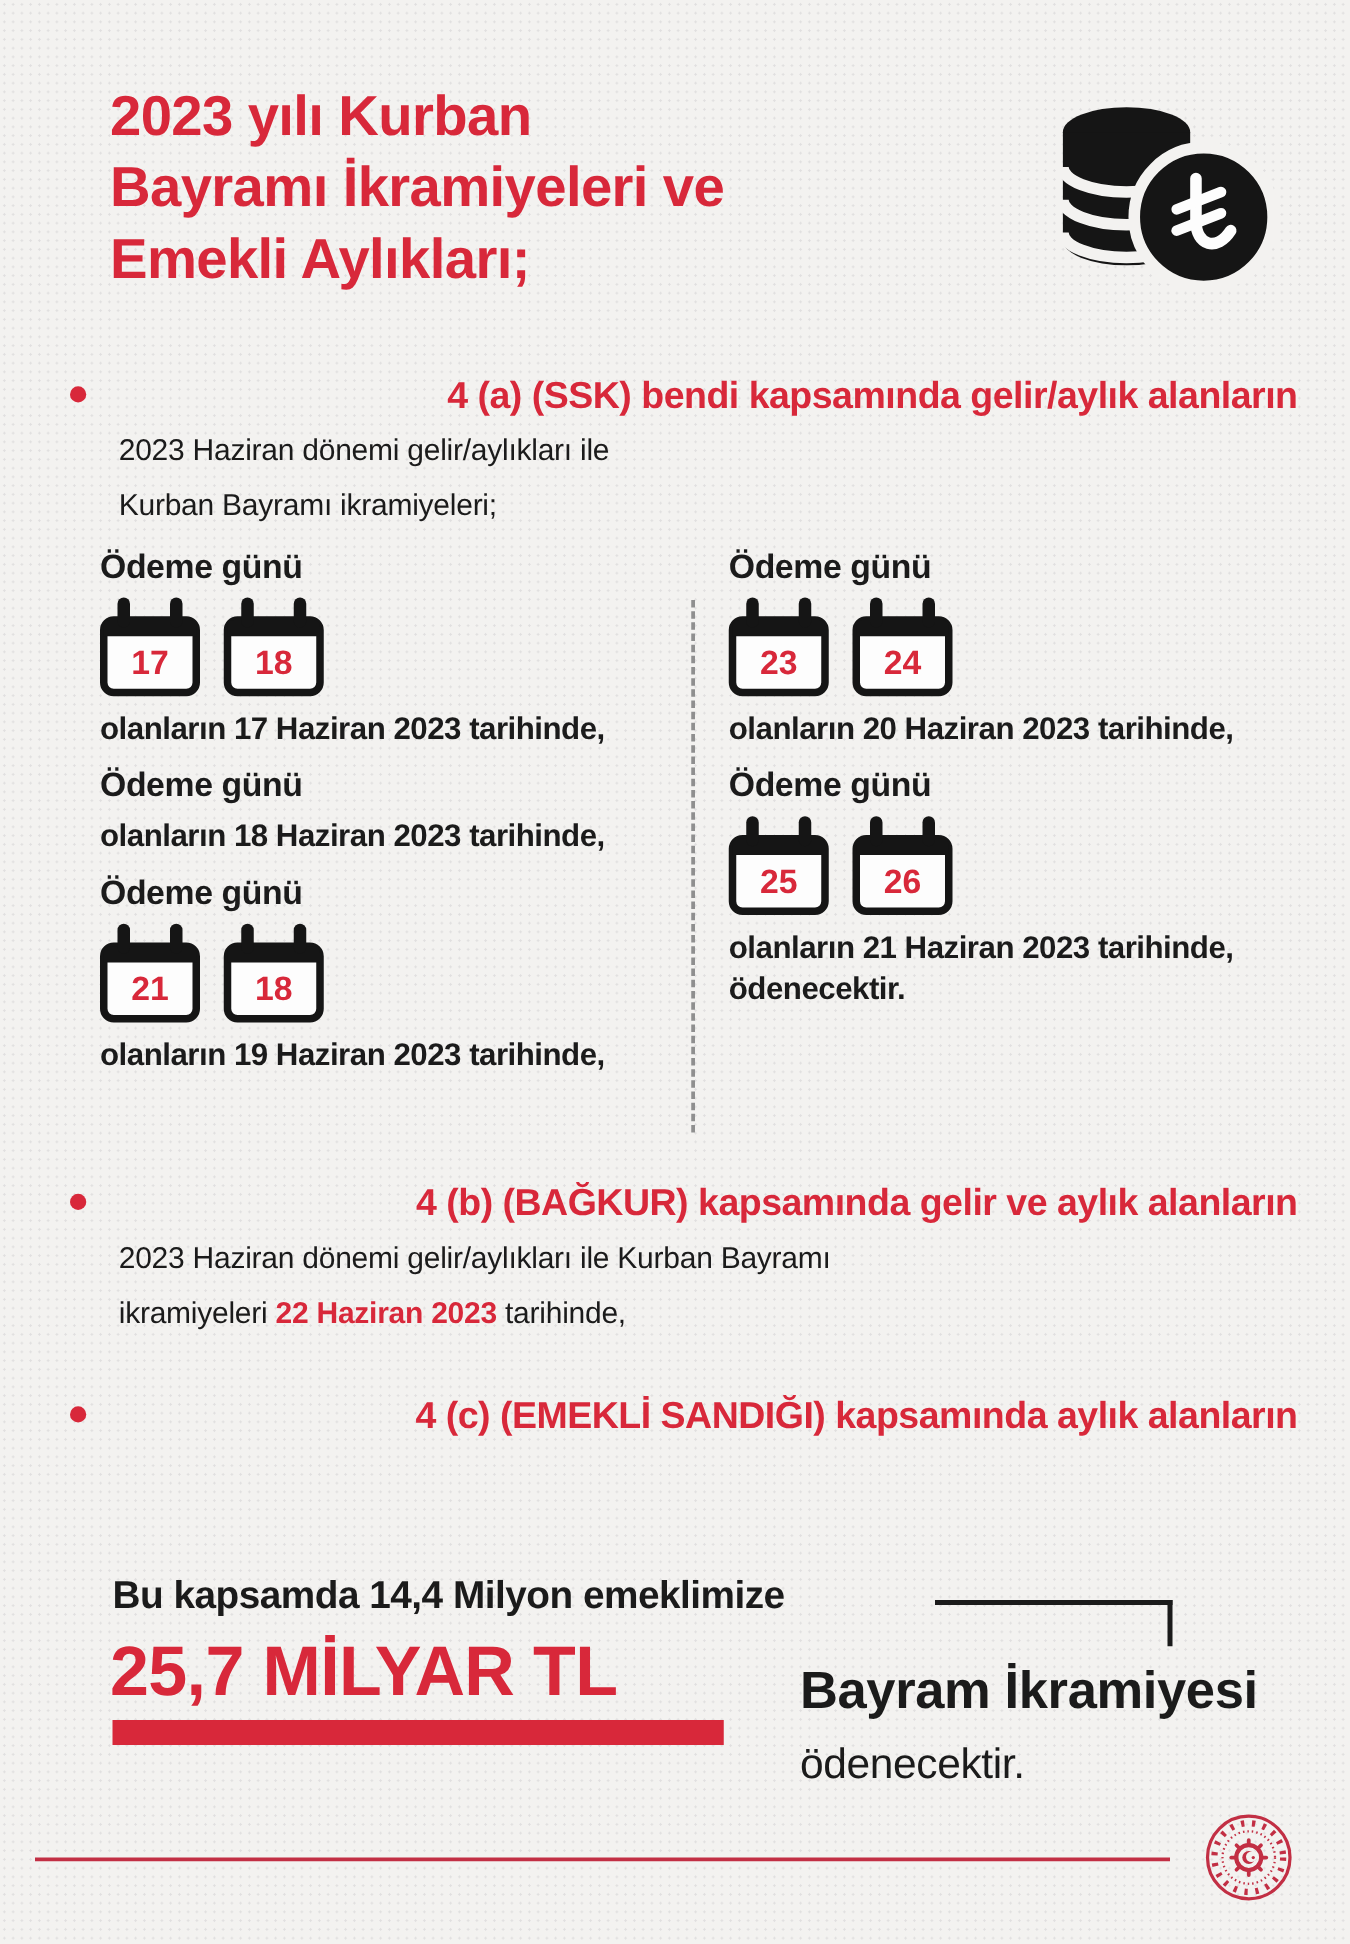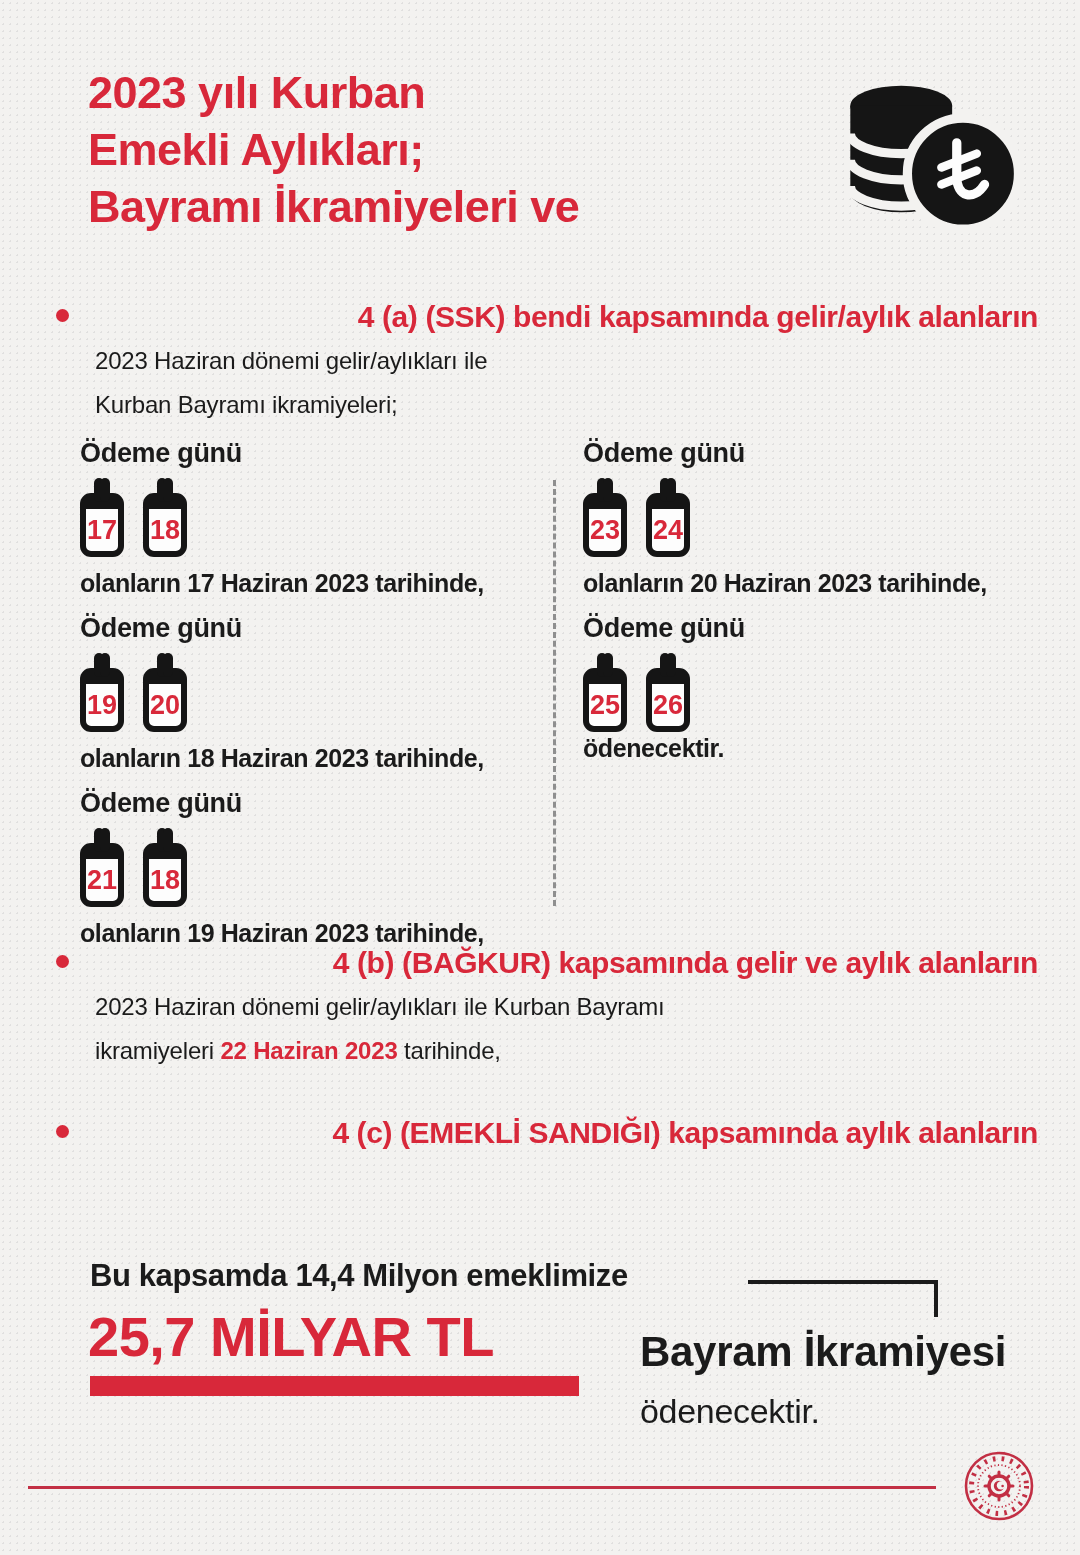--- a/index.html
+++ b/index.html
@@ -44,21 +44,21 @@
   .cal-col{ position:absolute; top:438px; width:470px; }
   .col-left{ left:80px; } .col-right{ left:583px; }
   .divider{
     position:absolute; left:553px; top:480px; height:426px; width:0;
     border-left:3px dashed #8f8f8f;
   }
   .cal-group{ margin-bottom:13px; }
   .cal-label{ font-size:27px; font-weight:800; letter-spacing:-0.3px; line-height:30px; }
   .cal-row{ display:flex; gap:19px; margin-top:7px; height:82px; align-items:flex-end; }
   .cal{
-    position:relative; width:44px; height:64px; background:#fdfdfd;
+    position:relative; width:80px; height:64px; background:#fdfdfd;
     border:6px solid #151515; border-radius:11px;
   }
   .cal::before{
     content:""; position:absolute; left:-3px; right:-3px; top:-3px; height:13px;
     background:#151515; border-radius:5px 5px 0 0;
   }
   .pin{
     position:absolute; top:-21px; width:10px; height:24px;
     background:#151515; border-radius:5px;
   }
@@ -99,22 +99,22 @@
   }
   .seal{ position:absolute; left:963px; top:1450px; width:72px; height:72px; }
 </style>
 </head>
 <body>
 
 <div class="page">
 
   <div class="title">
     <div>2023 yılı Kurban</div>
+    <div>Bayramı İkramiyeleri ve</div>
     <div>Emekli Aylıkları;</div>
-    <div>Bayramı İkramiyeleri ve</div>
   </div>
 
   <div class="coin">
     <svg viewBox="0 0 120 105" width="186" height="162">
       <ellipse cx="42" cy="18" rx="33" ry="13" fill="#151515"></ellipse>
       <path d="M9 18 v56 a33 13 0 0 0 66 0 v-56 z" fill="#151515"></path>
       <path d="M9 36 a33 13 0 0 0 66 0" fill="none" stroke="#f3f2f0" stroke-width="6"></path>
       <path d="M9 53 a33 13 0 0 0 66 0" fill="none" stroke="#f3f2f0" stroke-width="6"></path>
       <path d="M9 70 a33 13 0 0 0 66 0" fill="none" stroke="#f3f2f0" stroke-width="6"></path>
       <circle cx="82" cy="62" r="36" fill="#151515" stroke="#f3f2f0" stroke-width="6"></circle>
@@ -149,32 +149,20 @@
           <span class="pin pin-l"></span>
             <span class="pin pin-r"></span>
           <span class="cal-num">18</span>
         </div>
       </div>
       <div class="cal-caption">olanların 17 Haziran 2023 tarihinde,</div>
     </div>
 
     <div class="cal-group">
       <div class="cal-label">Ödeme günü</div>
-      <div class="cal-row">
-        <div class="cal">
-          <span class="pin pin-l"></span>
-            <span class="pin pin-r"></span>
-          <span class="cal-num">19</span>
-        </div>
-        <div class="cal">
-          <span class="pin pin-l"></span>
-            <span class="pin pin-r"></span>
-          <span class="cal-num">20</span>
-        </div>
-      </div>
       <div class="cal-caption">olanların 18 Haziran 2023 tarihinde,</div>
     </div>
 
     <div class="cal-group">
       <div class="cal-label">Ödeme günü</div>
       <div class="cal-row">
         <div class="cal">
           <span class="pin pin-l"></span>
             <span class="pin pin-r"></span>
           <span class="cal-num">21</span>
@@ -217,20 +205,21 @@
           <span class="pin pin-l"></span>
             <span class="pin pin-r"></span>
           <span class="cal-num">25</span>
         </div>
         <div class="cal">
           <span class="pin pin-l"></span>
             <span class="pin pin-r"></span>
           <span class="cal-num">26</span>
         </div>
       </div>
+      <div class="cal-caption">olanların 21 Haziran 2023 tarihinde,</div>
       <div class="cal-caption" style="margin-top:0;">ödenecektir.</div>
     </div>
   </div>
 
   <div class="section sec-b">
     <div class="sec-head">
       <span class="dot"></span>
       <span class="sec-title">4 (b) (BAĞKUR) kapsamında gelir ve aylık alanların</span>
     </div>
     <div class="sec-body">

